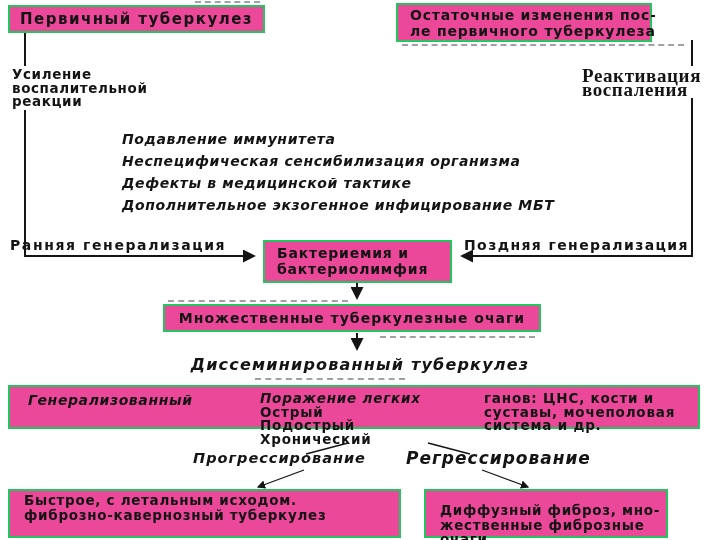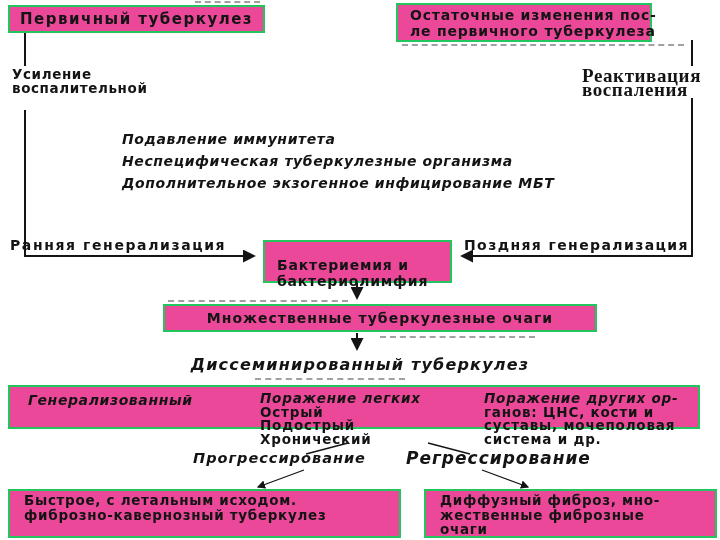--- a/index.html
+++ b/index.html
@@ -77,71 +77,72 @@
   </div>
 
   <div class="box line-block" style="left:396px; top:3px; width:256px; height:39px; padding:2px 0 0 12px; line-height:16px;">
     <div>Остаточные изменения пос-</div>
     <div>ле первичного туберкулеза</div>
   </div>
 
   <div class="txt line-block" style="left:12px; top:68px; line-height:13.5px; font-size:13.5px;">
     <div>Усиление</div>
     <div>воспалительной</div>
+    <div>реакции</div>
   </div>
 
   <div class="txt line-block" style="left:582px; top:69px; line-height:13.5px; font-size:19px;font-family:Liberation Serif, serif;">
     <div>Реактивация</div>
     <div>воспаления</div>
   </div>
 
   <div class="txt it line-block" style="left:122px; top:128px; line-height:22px; font-size:14px;font-style:italic;">
     <div>Подавление иммунитета</div>
-    <div>Неспецифическая туберкулезные организма</div>
+    <div>Неспецифическая сенсибилизация организма</div>
+    <div>Дефекты в медицинской тактике</div>
     <div>Дополнительное экзогенное инфицирование МБТ</div>
   </div>
 
   <div class="txt" style="left:10px; top:237px; letter-spacing:1.6px;">Ранняя генерализация</div>
 
   <div class="txt" style="left:464px; top:237px; letter-spacing:1.4px;">Поздняя генерализация</div>
 
-  <div class="box line-block" style="left:263px; top:240px; width:189px; height:43px; padding:15px 0 0 12px; line-height:16px;">
+  <div class="box line-block" style="left:263px; top:240px; width:189px; height:43px; padding:3px 0 0 12px; line-height:16px;">
     <div>Бактериемия и</div>
     <div>бактериолимфия</div>
   </div>
 
-  <div class="box center" style="left:163px; top:304px; width:434px; height:28px; line-height:24px; letter-spacing:1px;">
+  <div class="box center" style="left:163px; top:304px; width:378px; height:28px; line-height:24px; letter-spacing:1px;">
     <span>Множественные туберкулезные очаги</span>
   </div>
 
   <div class="txt it center" style="left:150px; top:356px; width:420px; font-size:16px; letter-spacing:1.2px;">Диссеминированный туберкулез</div>
 
   <div class="box" style="left:8px; top:385px; width:692px; height:44px; font-size:13.5px; line-height:13.5px;">
     <div class="txt it" style="left:18px; top:5px;">Генерализованный</div>
     <div class="line-block" style="position:absolute; left:250px; top:5px;">
       <div class="it">Поражение легких</div>
       <div>Острый</div>
       <div>Подострый</div>
       <div>Хронический</div>
     </div>
     <div class="line-block" style="position:absolute; left:474px; top:5px;">
-      <div class="it">Поражение других ор-</div>
       <div>ганов: ЦНС, кости и</div>
       <div>суставы, мочеполовая</div>
       <div>система и др.</div>
     </div>
   </div>
 
   <div class="txt it" style="left:193px; top:450px; font-size:14.5px; letter-spacing:1px;">Прогрессирование</div>
   <div class="txt it" style="left:406px; top:450px; font-size:17px; letter-spacing:1px;">Регрессирование</div>
 
   <div class="box line-block" style="left:8px; top:489px; width:393px; height:49px; padding:2px 0 0 14px; font-size:13.5px; line-height:14.5px; letter-spacing:0.7px;">
     <div>Быстрое, с летальным исходом.</div>
     <div>фиброзно-кавернозный туберкулез</div>
   </div>
 
-  <div class="box line-block" style="left:424px; top:489px; width:293px; height:49px; padding:2px 0 0 14px; font-size:13.5px; line-height:14.5px; letter-spacing:0.7px;">
+  <div class="box line-block" style="left:424px; top:489px; width:244px; height:49px; padding:12px 0 0 14px; font-size:13.5px; line-height:14.5px; letter-spacing:0.7px;">
     <div>Диффузный фиброз, мно-</div>
     <div>жественные фиброзные</div>
     <div>очаги</div>
   </div>
 
 </div>
 
 </body></html>

